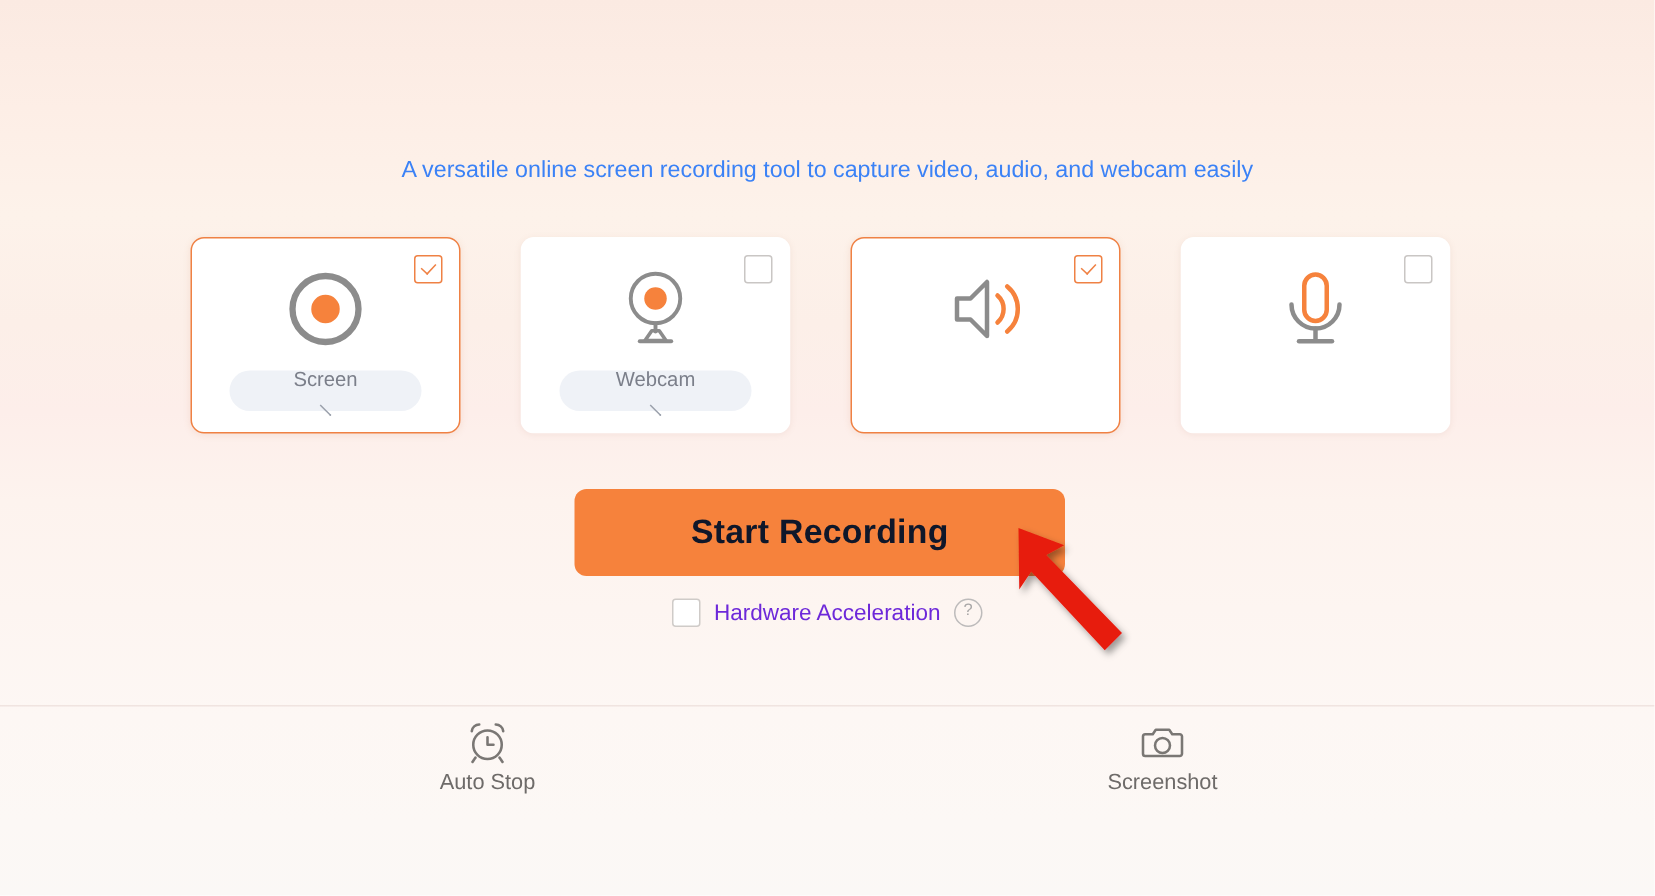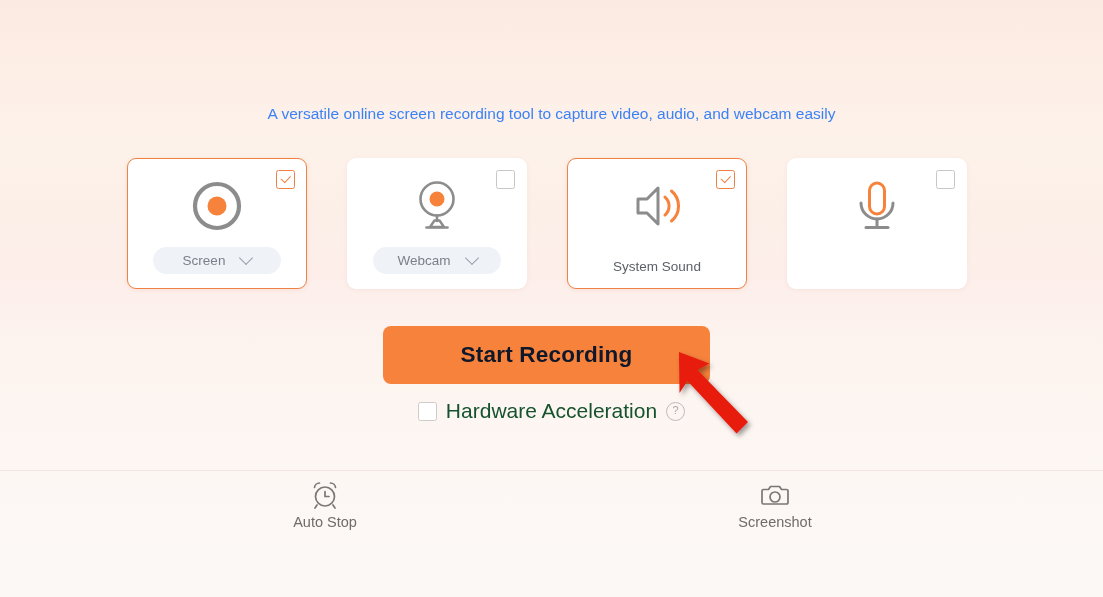--- a/index.html
+++ b/index.html
@@ -123,20 +123,21 @@
     left: 50%;
     transform: translateX(-50%);
     width: 128px;
     height: 27px;
     background: #eff2f7;
     border-radius: 14px;
     display: flex;
     align-items: center;
     justify-content: center;
     gap: 16px;
+    flex-direction: column;
   }
   .pill-label {
     font-size: 13.5px;
     color: #7b7f8a;
   }
   .chev {
     width: 9px;
     height: 9px;
     border-right: 1.6px solid #9aa0ab;
     border-bottom: 1.6px solid #9aa0ab;
@@ -183,22 +184,22 @@
   }
   .hw-box {
     width: 19px;
     height: 19px;
     border: 1.3px solid #cfcbc8;
     border-radius: 2.5px;
     background: #fff;
     box-sizing: border-box;
   }
   .hw-label {
-    font-size: 21px;
-    color: #14532d;
+    font-size: 15px;
+    color: #6d28d9;
   }
   .hw-help {
     width: 17px;
     height: 17px;
     border: 1.2px solid #bdbbbb;
     border-radius: 50%;
     color: #a9a7a7;
     font-size: 11px;
     line-height: 15px;
     text-align: center;
@@ -294,21 +295,20 @@
 
     <div class="card selected c2">
       <div class="card-check on"></div>
       <div class="card-icon">
         <svg width="58" height="54" viewBox="0 0 58 54">
           <path d="M10 20 L19 20 L30 9 L30 45 L19 34 L10 34 Z" fill="none" stroke="#8c8c8c" stroke-width="3" stroke-linejoin="round" stroke-linecap="round"></path>
           <path d="M37 18 A12 12 0 0 1 37 36" fill="none" stroke="#f6823c" stroke-width="3" stroke-linecap="round"></path>
           <path d="M43.5 12 A19.5 19.5 0 0 1 43.5 42" fill="none" stroke="#f6823c" stroke-width="3" stroke-linecap="round"></path>
         </svg>
       </div>
-      <div class="plain-label">System Sound</div>
     </div>
 
     <div class="card c3">
       <div class="card-check"></div>
       <div class="card-icon">
         <svg width="54" height="56" viewBox="0 0 54 56">
           <rect x="19.5" y="5" width="15" height="31" rx="7.5" fill="none" stroke="#f6823c" stroke-width="3"></rect>
           <path d="M11 25 A16 16 0 0 0 43 25" fill="none" stroke="#8c8c8c" stroke-width="3" stroke-linecap="round"></path>
           <path d="M27 41 L27 49" stroke="#8c8c8c" stroke-width="3" stroke-linecap="round"></path>
           <path d="M16 49.5 L38 49.5" stroke="#8c8c8c" stroke-width="3" stroke-linecap="round"></path>

